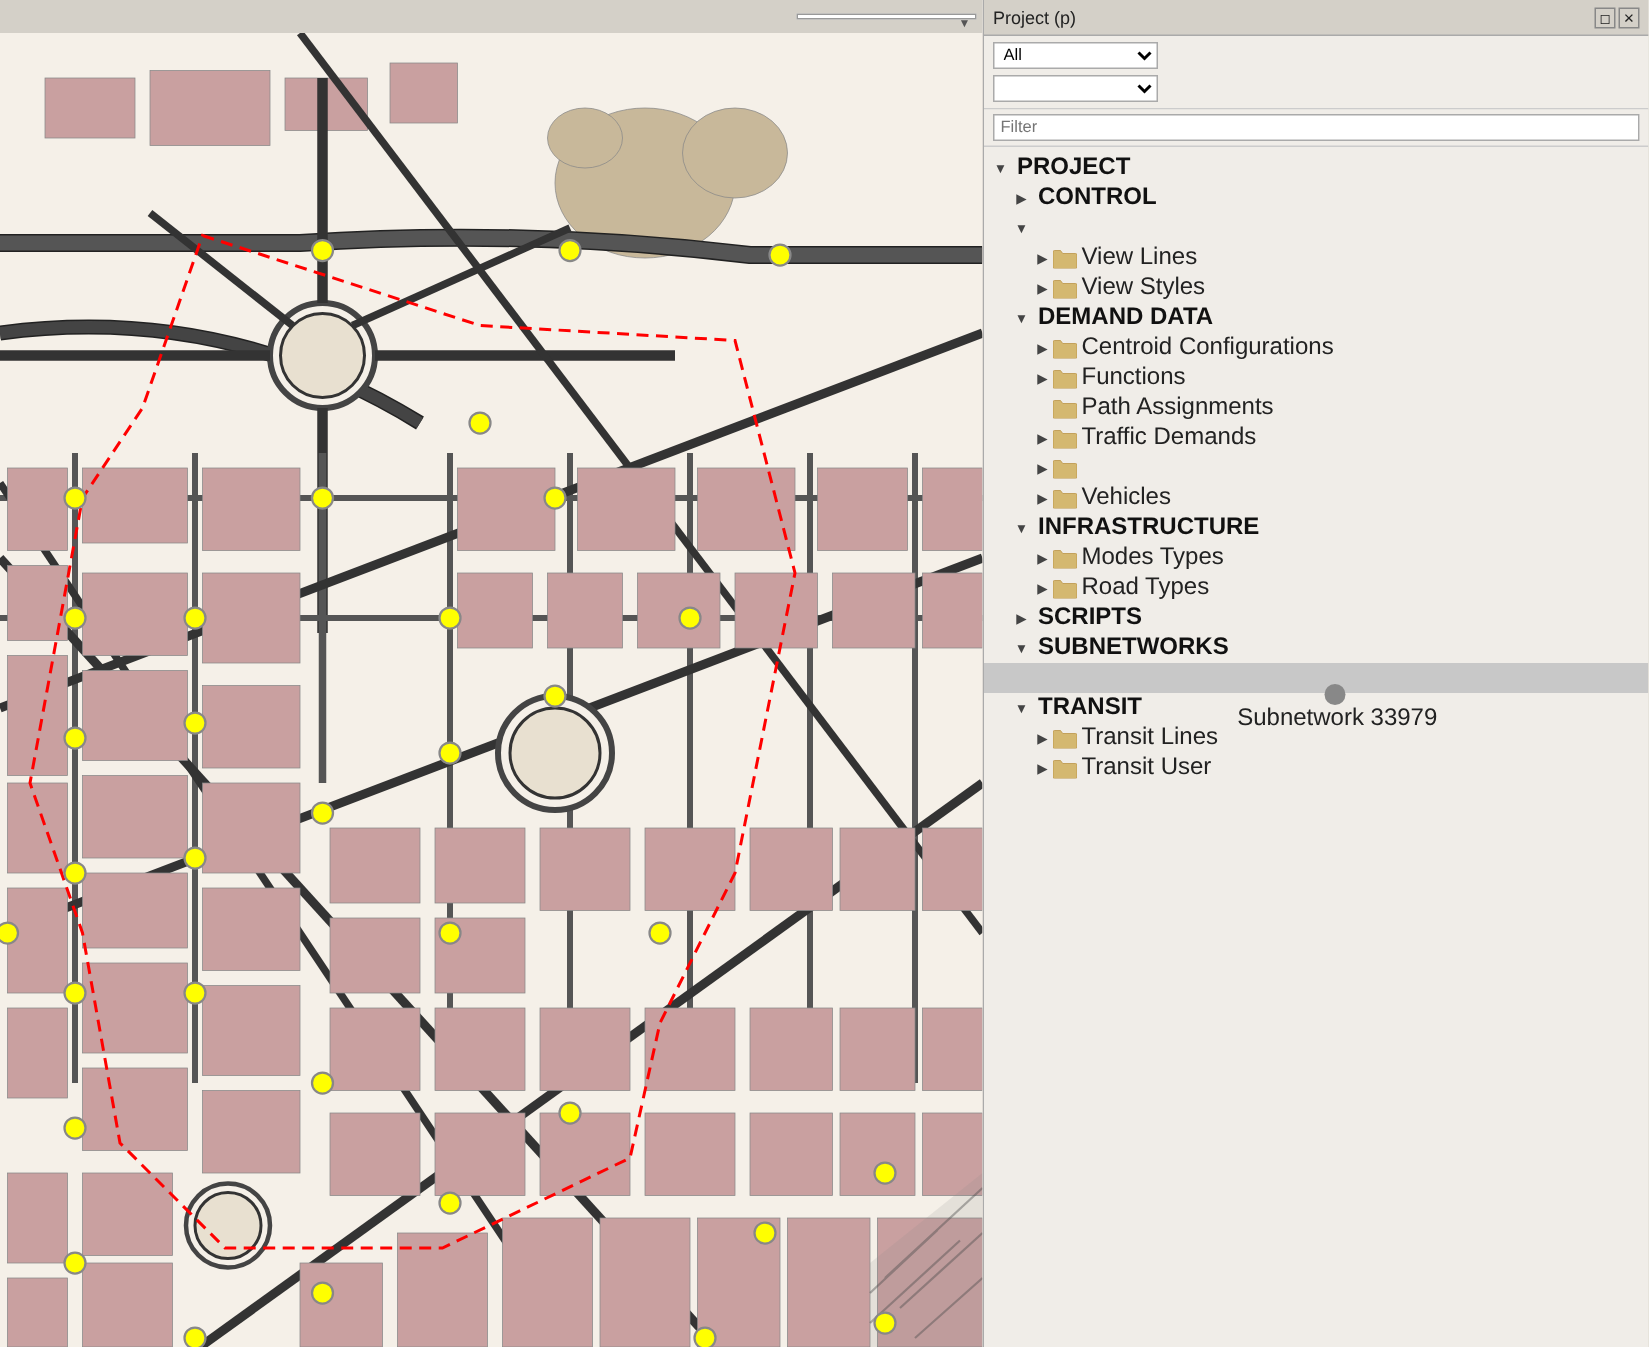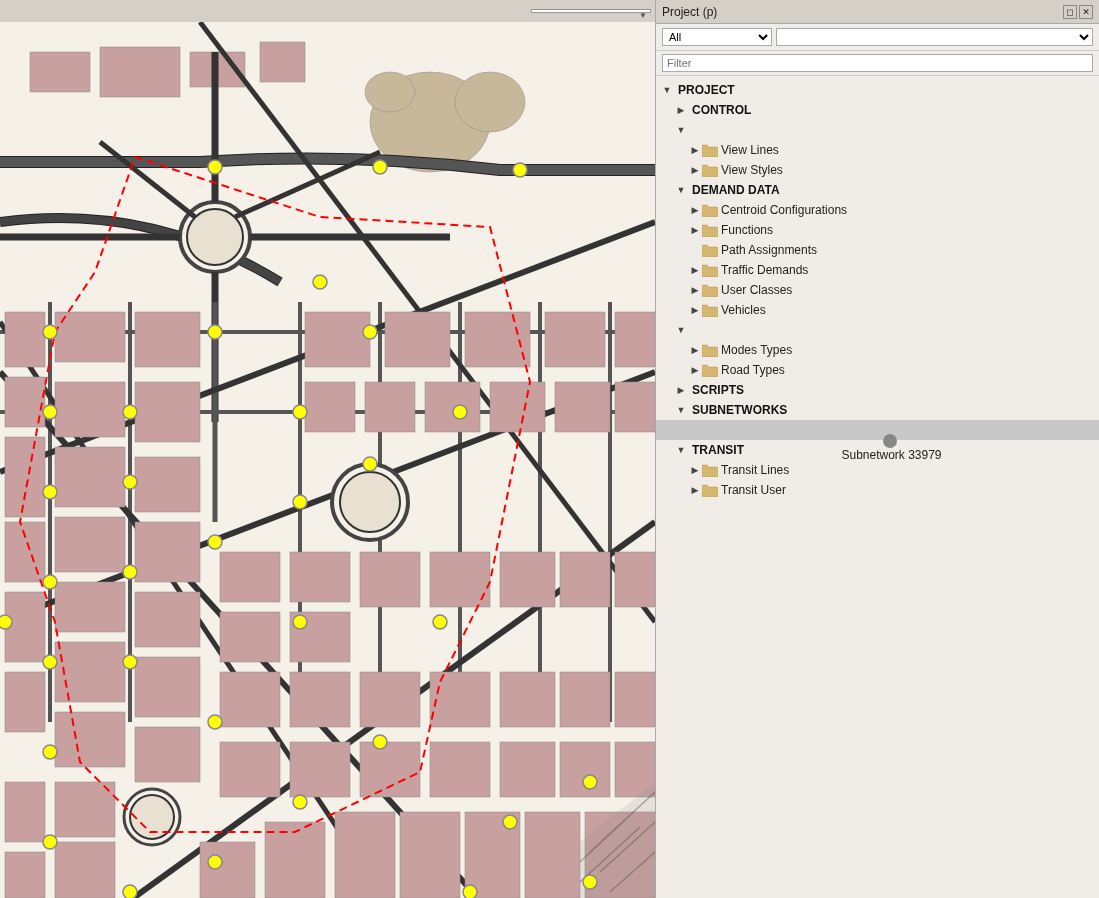--- a/index.html
+++ b/index.html
@@ -98,20 +98,21 @@
     }
 
     
     #filter-row {
       display: flex;
       gap: 4px;
       padding: 4px 6px;
       background: #f0ede8;
       flex-shrink: 0;
       border-bottom: 1px solid #ccc;
+      flex-direction: column;
     }
     #filter-row select {
       width: 110px;
       font-size: 11px;
       background: #fff;
       border: 1px solid #aaa;
       padding: 1px 2px;
     }
     #filter-row select.wide {
       flex: 1;
@@ -165,21 +166,21 @@
     .tree-node .folder-icon {
       width: 16px;
       height: 14px;
       display: inline-flex;
       align-items: center;
       justify-content: center;
       flex-shrink: 0;
       margin-right: 3px;
     }
     .tree-node .node-label {
-      font-size: 12px;
+      font-size: 16px;
       flex: 1;
     }
     .tree-node.category .node-label {
       font-weight: bold;
       color: #111;
     }
 
     
     .indent-0 { padding-left: 4px; }
     .indent-1 { padding-left: 18px; }
@@ -481,34 +482,34 @@
         </span>
         <span class="node-label">Traffic Demands</span>
       </div>
       <div class="tree-node indent-2">
         <span class="expander">▶</span>
         <span class="folder-icon">
           <svg class="folder-svg" viewBox="0 0 16 13" fill="none" xmlns="http://www.w3.org/2000/svg">
     <path d="M0,2 Q0,1 1,1 L5,1 L6.5,3 L15,3 Q16,3 16,4 L16,12 Q16,13 15,13 L1,13 Q0,13 0,12 Z" fill="#d4b870" stroke="#b89040" stroke-width="0.5"></path>
   </svg>
         </span>
-        <span class="node-label">User Classes</span>
       </div>
       <div class="tree-node indent-2">
         <span class="expander">▶</span>
         <span class="folder-icon">
           <svg class="folder-svg" viewBox="0 0 16 13" fill="none" xmlns="http://www.w3.org/2000/svg">
     <path d="M0,2 Q0,1 1,1 L5,1 L6.5,3 L15,3 Q16,3 16,4 L16,12 Q16,13 15,13 L1,13 Q0,13 0,12 Z" fill="#d4b870" stroke="#b89040" stroke-width="0.5"></path>
   </svg>
         </span>
         <span class="node-label">Vehicles</span>
       </div>
       <div class="tree-node category indent-1">
         <span class="expander">▼</span>
         <span style="width:4px;display:inline-block"></span>
+        <span class="node-label">INFRASTRUCTURE</span>
       </div>
       <div class="tree-node indent-2">
         <span class="expander">▶</span>
         <span class="folder-icon">
           <svg class="folder-svg" viewBox="0 0 16 13" fill="none" xmlns="http://www.w3.org/2000/svg">
     <path d="M0,2 Q0,1 1,1 L5,1 L6.5,3 L15,3 Q16,3 16,4 L16,12 Q16,13 15,13 L1,13 Q0,13 0,12 Z" fill="#d4b870" stroke="#b89040" stroke-width="0.5"></path>
   </svg>
         </span>
         <span class="node-label">Modes Types</span>
       </div>

